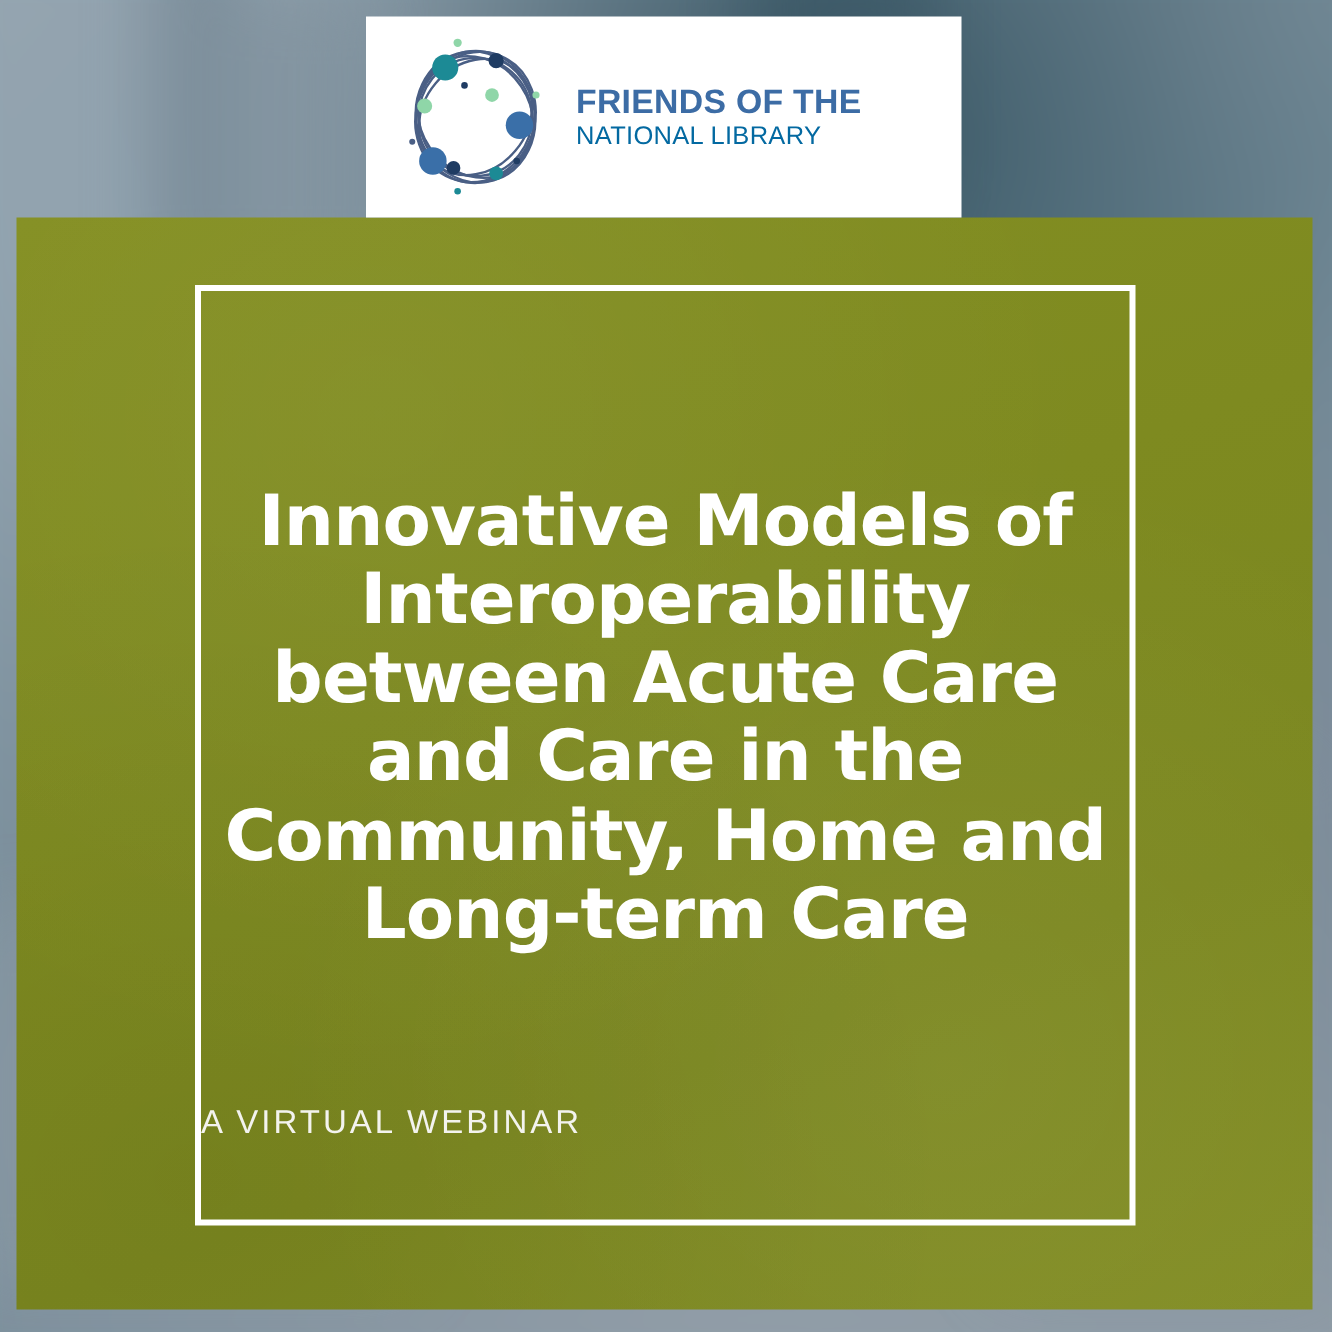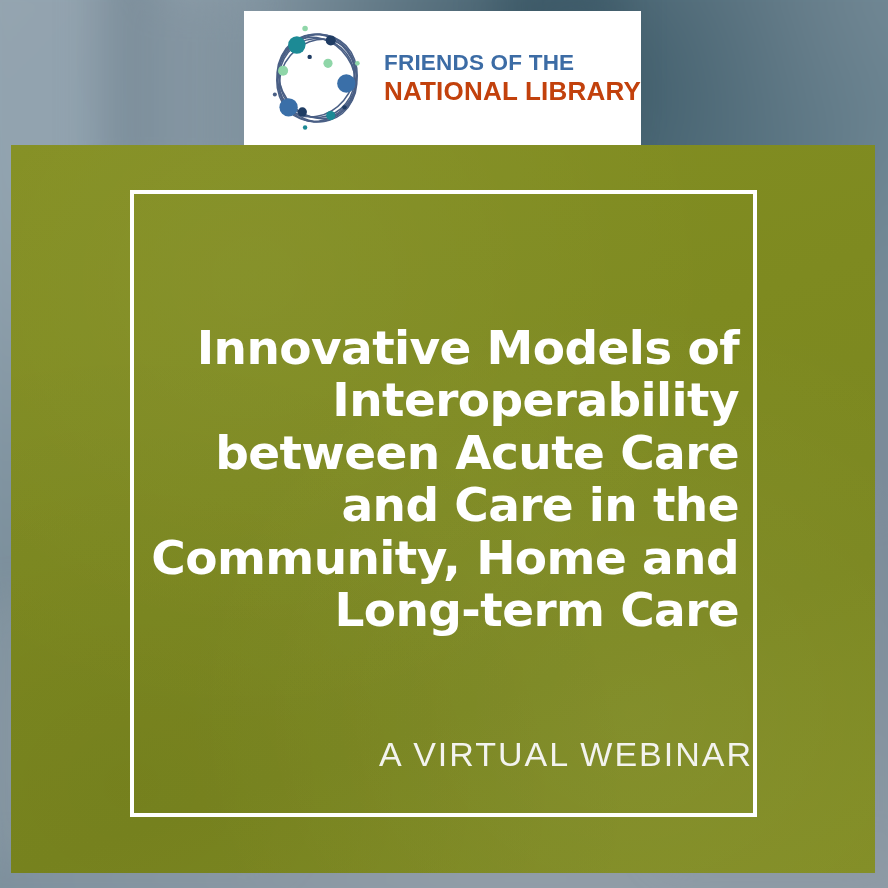--- a/index.html
+++ b/index.html
@@ -78,24 +78,24 @@
     line-height: 1.16;
   }
   .wm-line1 {
     font-size: 22.5px;
     font-weight: bold;
     letter-spacing: 0.2px;
     color: #3C6CA5;
     white-space: nowrap;
   }
   .wm-line2, .wm-line3 {
-    font-size: 26px;
-    font-weight: bold;
+    font-size: 17px;
+    font-weight: normal;
     letter-spacing: 0.2px;
-    color: #c2410c;
+    color: #0369a1;
     white-space: nowrap;
   }
 
   
   .green-panel {
     position: absolute;
     left: 11px;
     top: 145px;
     width: 864px;
     height: 728px;
@@ -122,39 +122,39 @@
     align-items: center;
     justify-content: flex-start;
   }
 
   .headline {
     margin: 0;
     padding: 0 14px;
     width: 100%;
     box-sizing: border-box;
     margin-top: 128px;
-    text-align: right;
+    text-align: center;
     color: #ffffff;
     font-family: "DejaVu Sans", sans-serif;
     font-weight: bold;
     font-size: 47px;
     line-height: 1.115;
     letter-spacing: -0.6px;
   }
 
   .subhead {
     margin: 0;
     padding: 0;
     margin-top: 99px;
     width: 100%;
-    text-align: right;
+    text-align: left;
     color: #f3f3ee;
     font-family: "Liberation Sans", sans-serif;
     font-weight: normal;
-    font-size: 34px;
+    font-size: 22px;
     letter-spacing: 2.0px;
   }
 </style>
 </head>
 <body>
 
 <div class="canvas">
 
   <div class="photo-bg"></div>
   <div class="photo-shapes">

